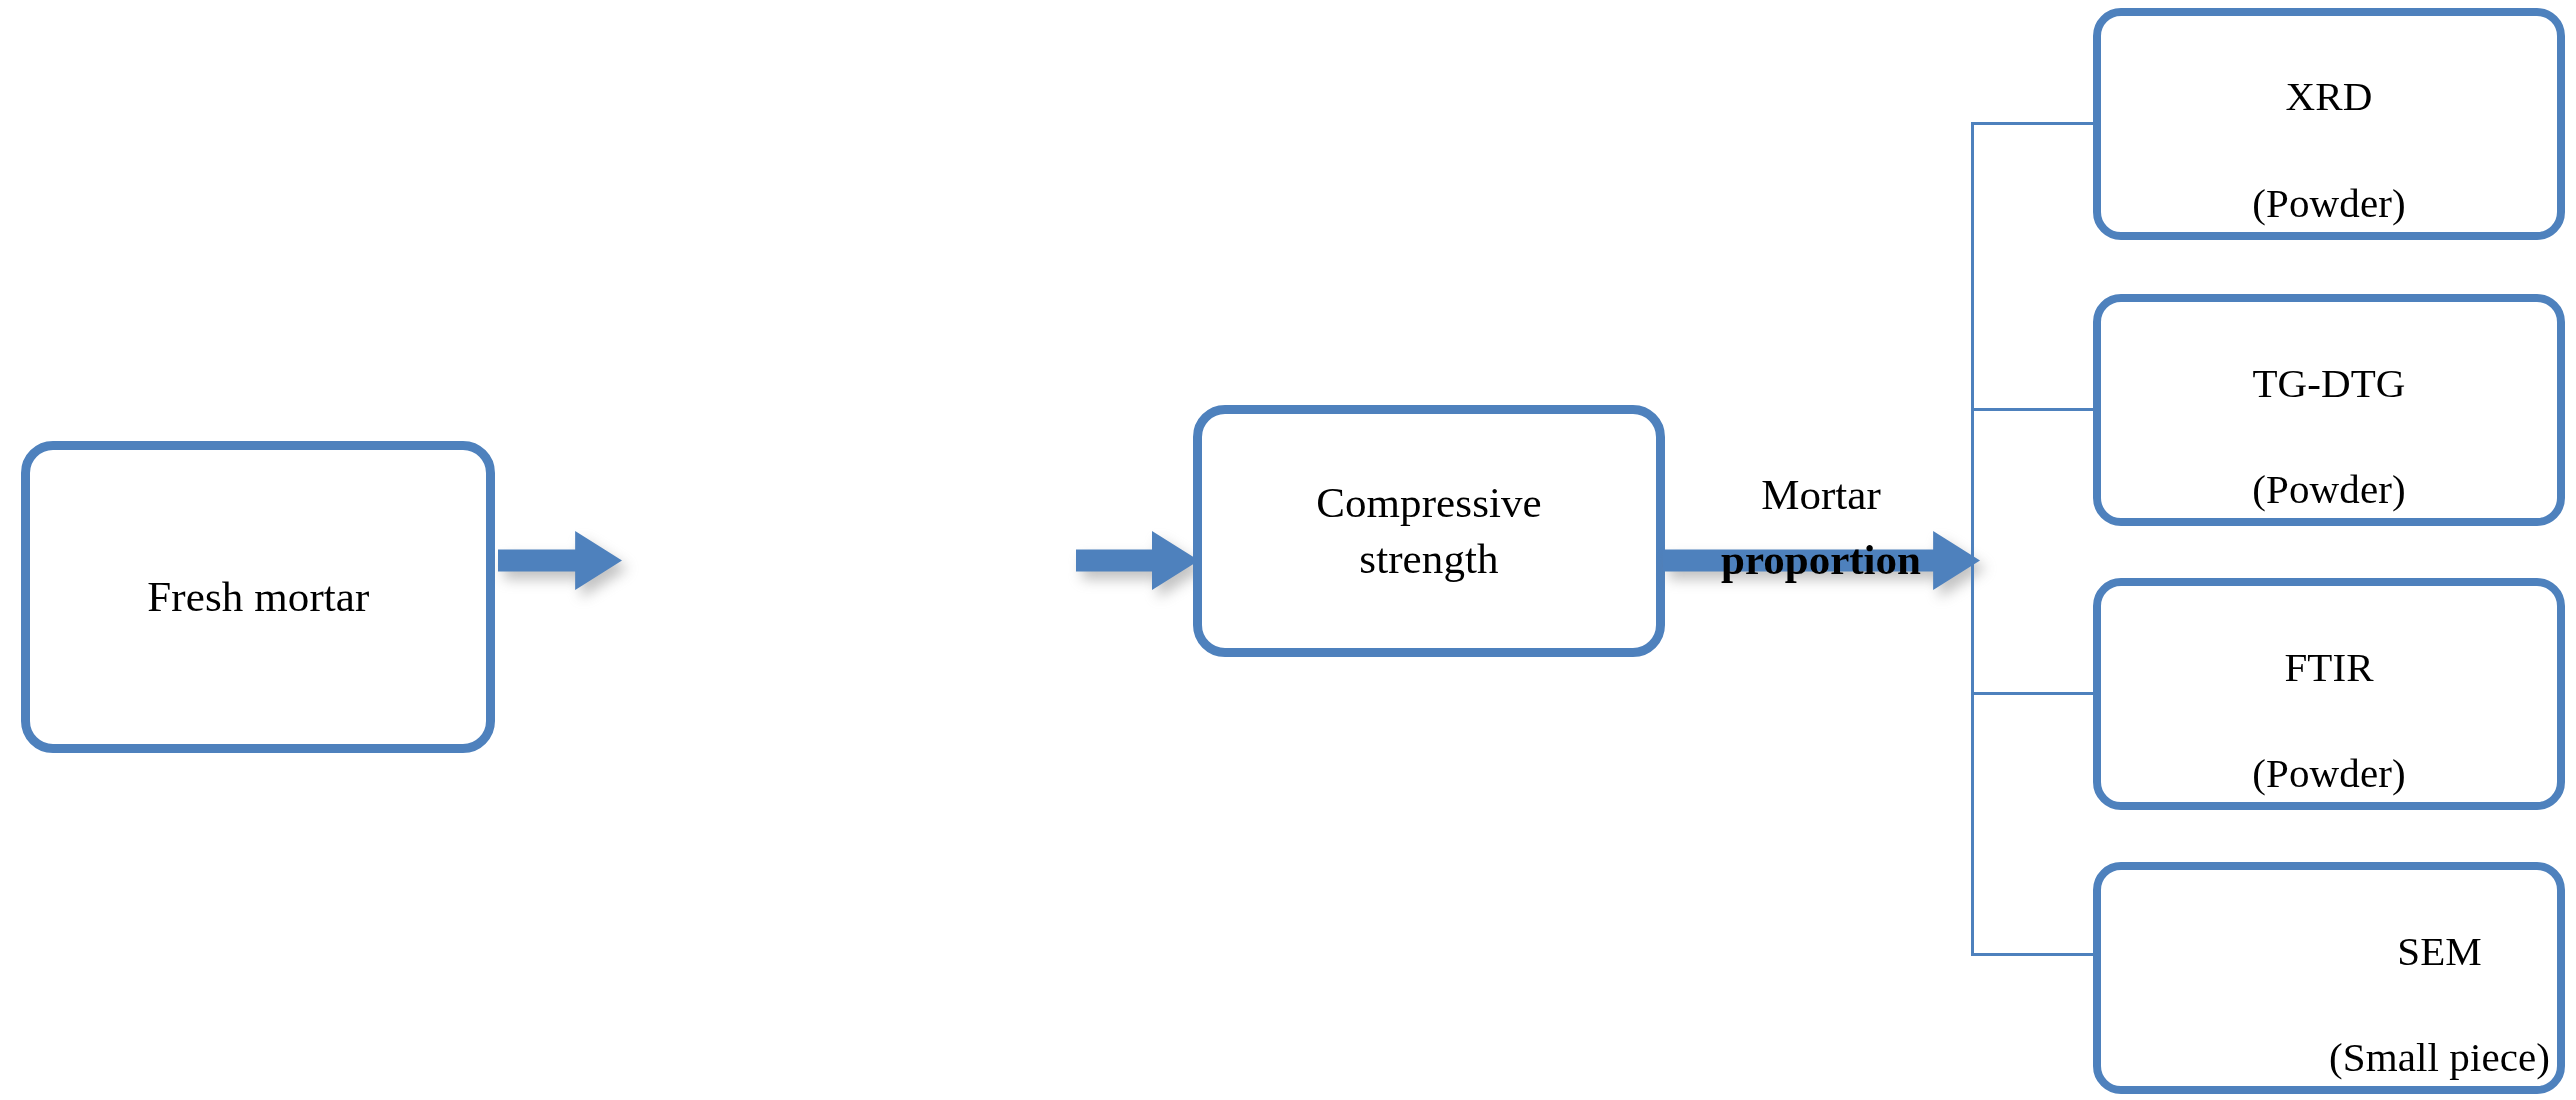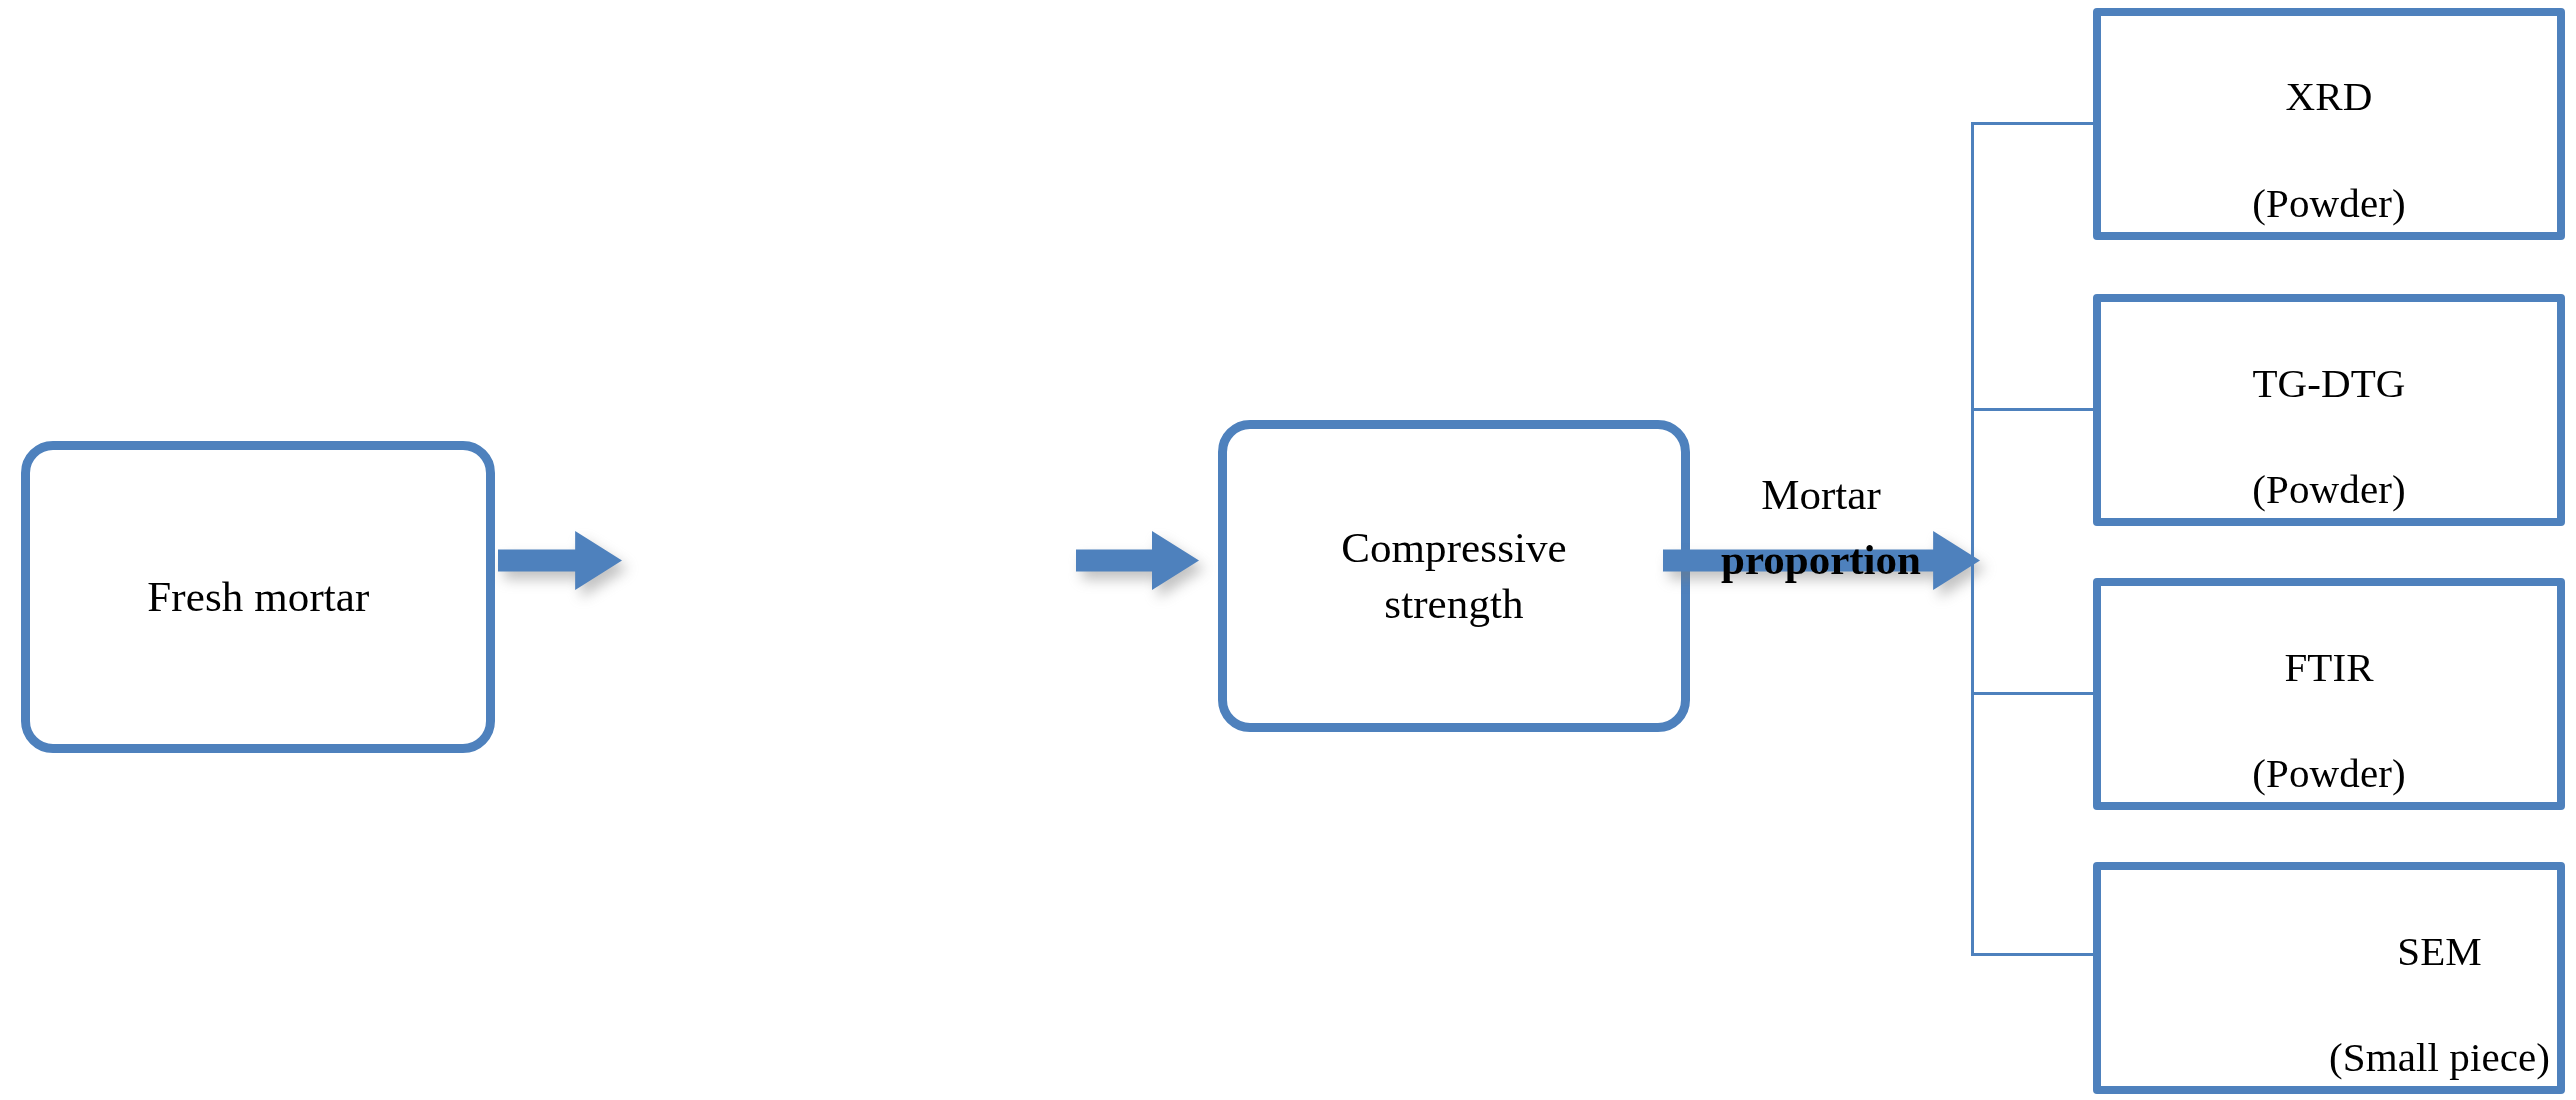--- a/index.html
+++ b/index.html
@@ -31,27 +31,27 @@
     color: #000000;
     line-height: 1.30;
   }
   .node .label {
     display: block;
     font-size: 43px;
     letter-spacing: 0.1px;
     white-space: pre-line;
     padding: 0 6.9px;
   }
-  .node.small { border-width: 8.3px; border-radius: 4px; }
+  .node.small { border-width: 8.3px; border-radius: 28px; }
   .node.small .label { font-size: 41px; }
 
   
   #node-fresh-mortar   { left: 21.4px;   top: 405px; width: 474px; height: 312px; margin-top: 36px; }
   #node-mortar-fluidity{ left: 619px;  top: 405px; width: 461px; height: 312px; }
-  #node-compressive    { left: 1193px; top: 420px; width: 472px; height: 312px; margin-left: 25px; }
+  #node-compressive    { left: 1193px; top: 405px; width: 472px; height: 252px; }
 
   
   #node-xrd    { left: 2093px; top: 7.6px;   width: 472px; height: 232px; }
   #node-tgdtg  { left: 2093px; top: 294px;  width: 472px; height: 232px; }
   #node-ftir   { left: 2093px; top: 578px;  width: 472px; height: 232px; justify-content: center; }
   #node-sem    { left: 2093px; top: 862px; width: 472px; height: 232px; justify-content: flex-end; }
 
   
   .arrow {
     position: absolute;

